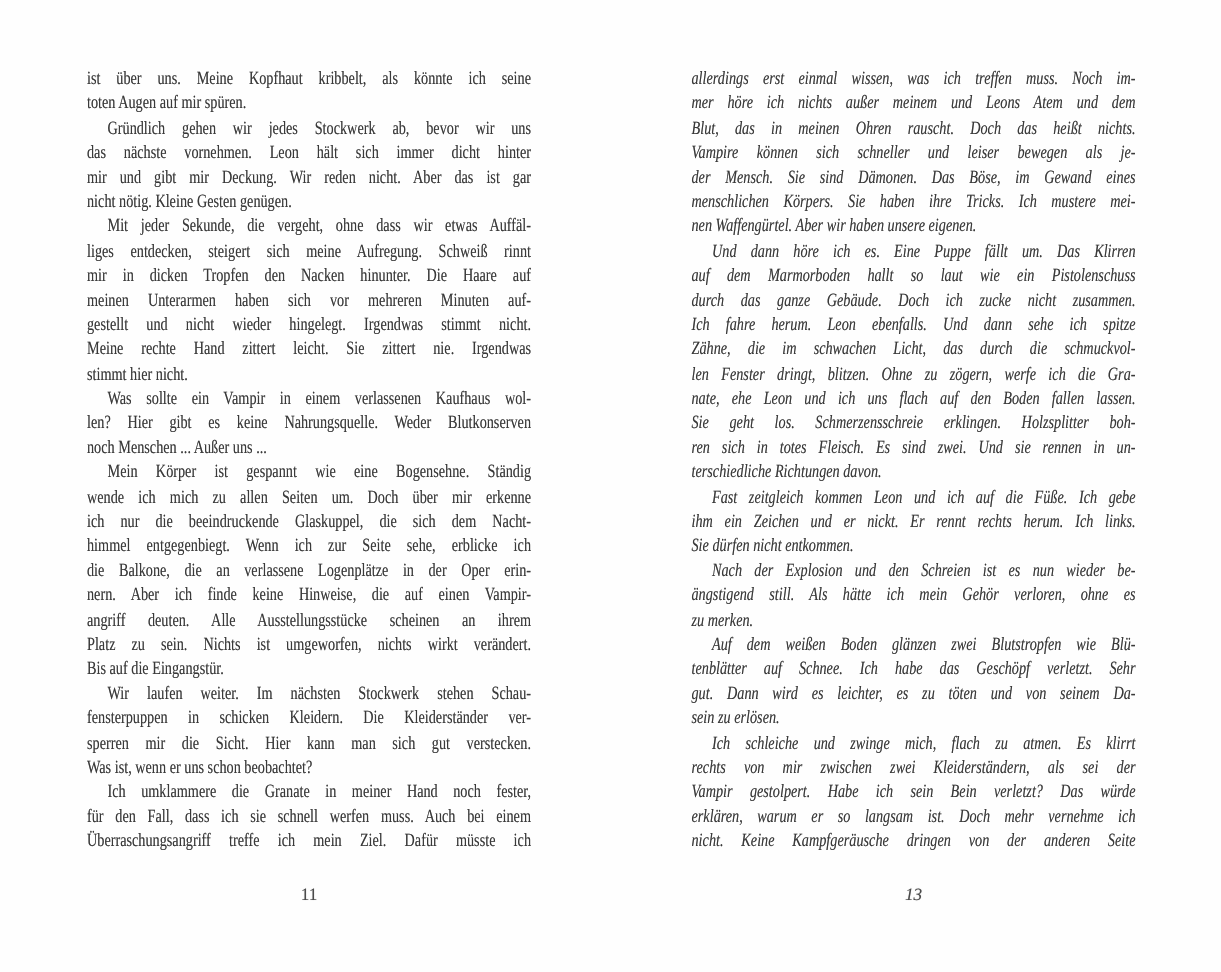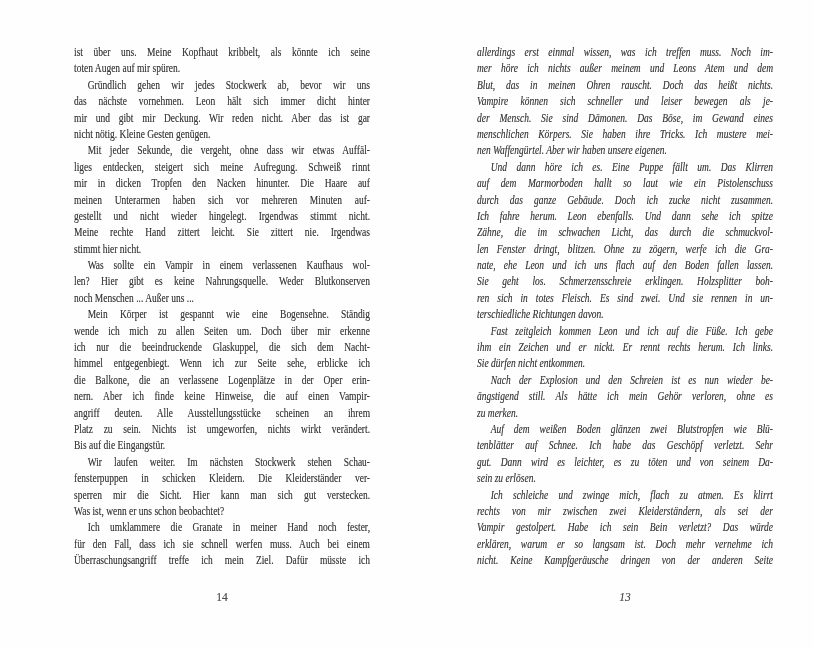--- a/index.html
+++ b/index.html
@@ -16,21 +16,20 @@
   }
   .spread {
     position: absolute;
     inset: 0;
   }
   .page {
     position: absolute;
     top: 44px;
     width: 296px;
     height: 580px;
-    margin-left: 16px;
   }
   .page-left  { left: 58px; }
   .page-right { left: 461px; font-style: italic; }
   .text-block {
     width: 390px;
     transform: scaleX(0.759);
     transform-origin: 0 0;
     color: #3a3a3a;
     font-size: 12.5px;
     line-height: 16.4px;
@@ -92,21 +91,21 @@
         <div class="line">Platz zu sein. Nichts ist umgeworfen, nichts wirkt verändert.</div>
         <div class="line end">Bis auf die Eingangstür.</div>
         <div class="line indent">Wir laufen weiter. Im nächsten Stockwerk stehen Schau-</div>
         <div class="line">fensterpuppen in schicken Kleidern. Die Kleiderständer ver-</div>
         <div class="line">sperren mir die Sicht. Hier kann man sich gut verstecken.</div>
         <div class="line end">Was ist, wenn er uns schon beobachtet?</div>
         <div class="line indent">Ich umklammere die Granate in meiner Hand noch fester,</div>
         <div class="line">für den Fall, dass ich sie schnell werfen muss. Auch bei einem</div>
         <div class="line">Überraschungsangriff treffe ich mein Ziel. Dafür müsste ich</div>
       </div>
-    <div class="page-number">14</div>
+    <div class="page-number">11</div>
   </section>
 
   <section class="page page-right">
     <div class="text-block">
         <div class="line">allerdings erst einmal wissen, was ich treffen muss. Noch im-</div>
         <div class="line">mer höre ich nichts außer meinem und Leons Atem und dem</div>
         <div class="line">Blut, das in meinen Ohren rauscht. Doch das heißt nichts.</div>
         <div class="line">Vampire können sich schneller und leiser bewegen als je-</div>
         <div class="line">der Mensch. Sie sind Dämonen. Das Böse, im Gewand eines</div>
         <div class="line">menschlichen Körpers. Sie haben ihre Tricks. Ich mustere mei-</div>

